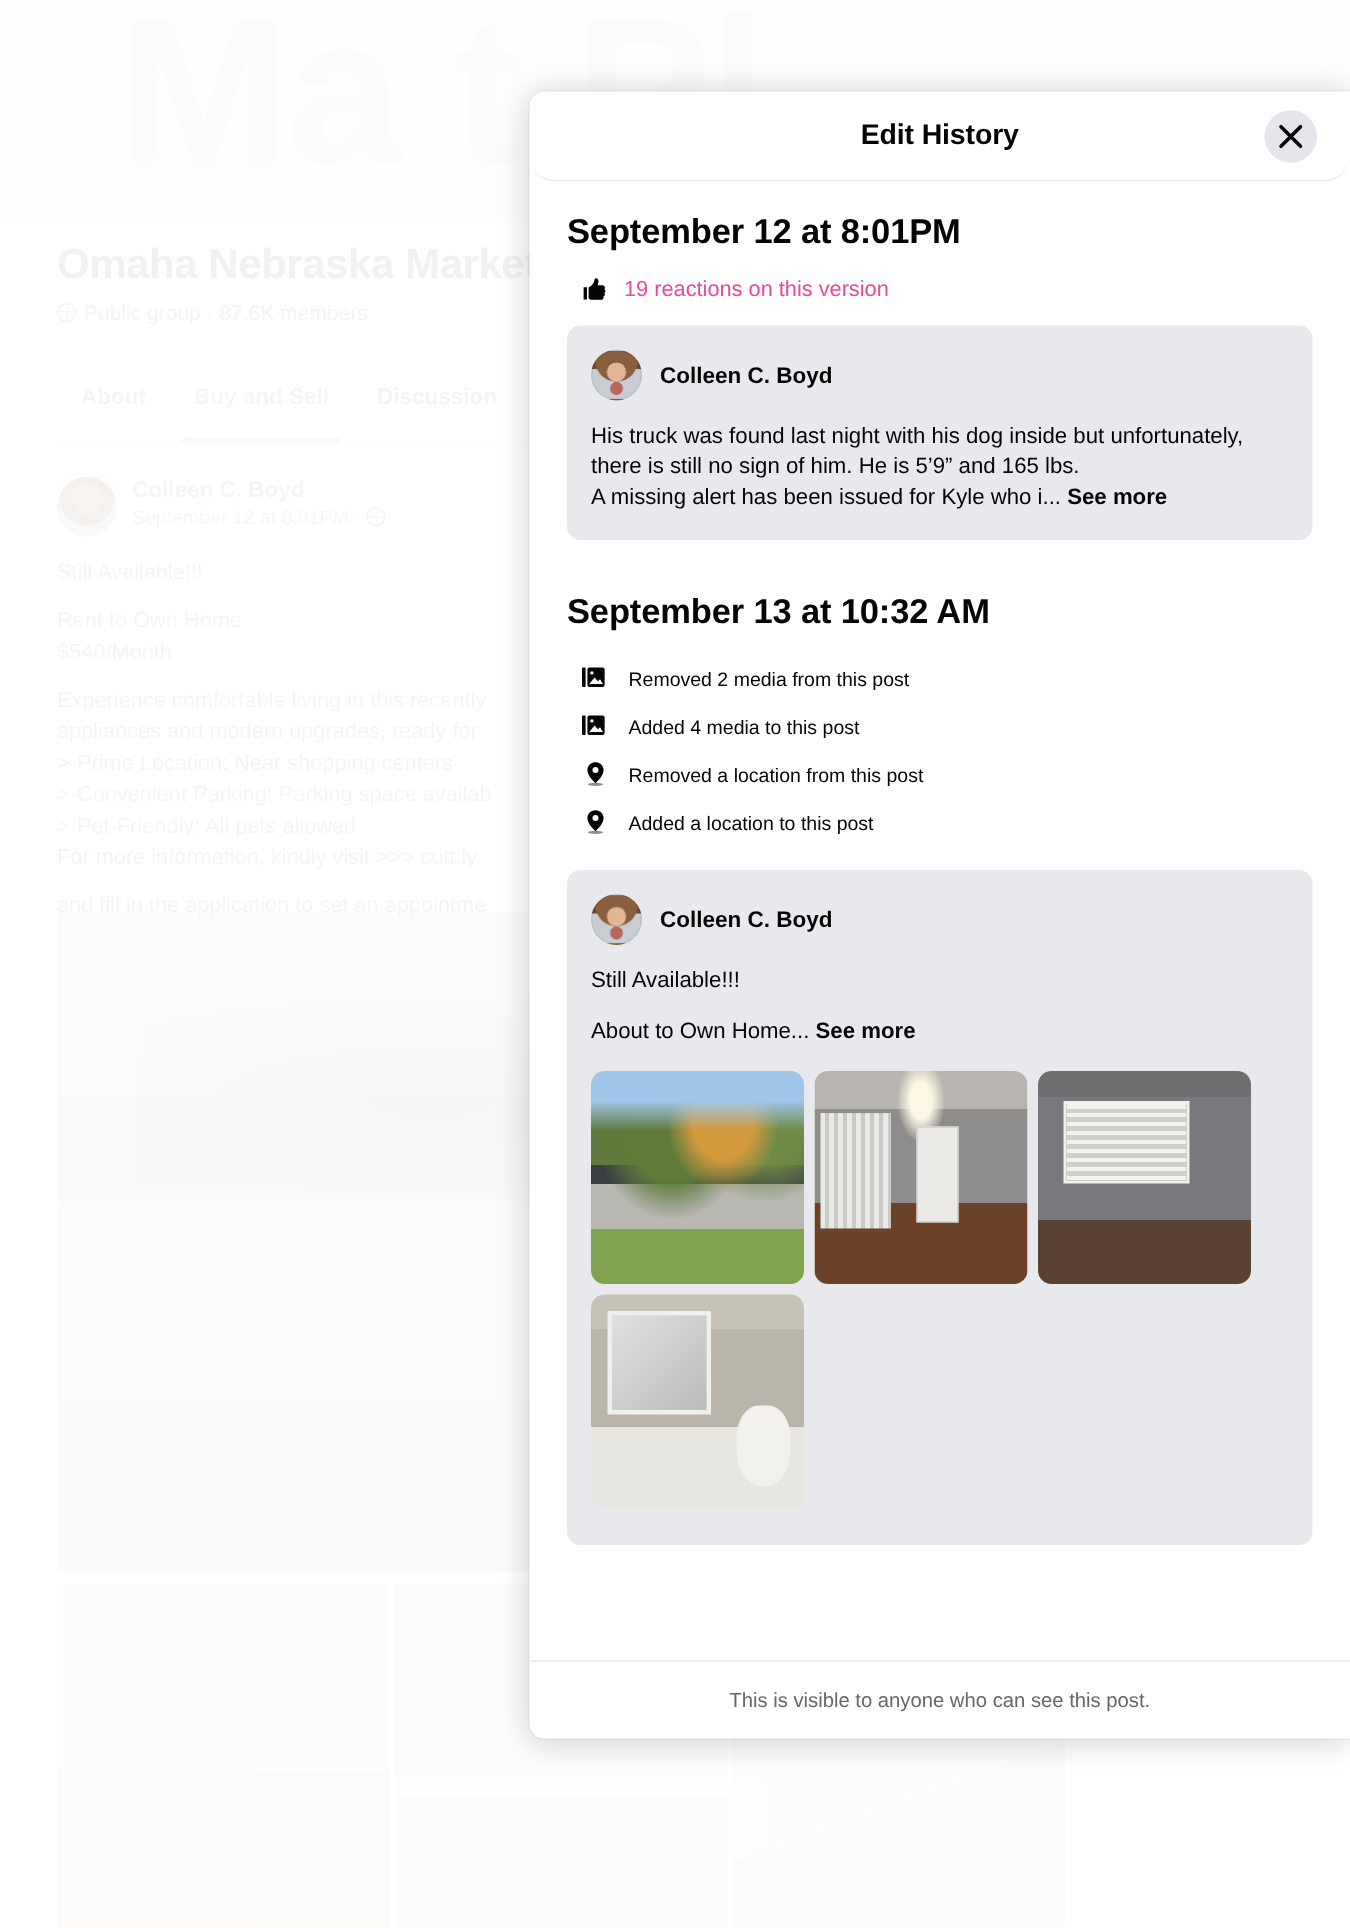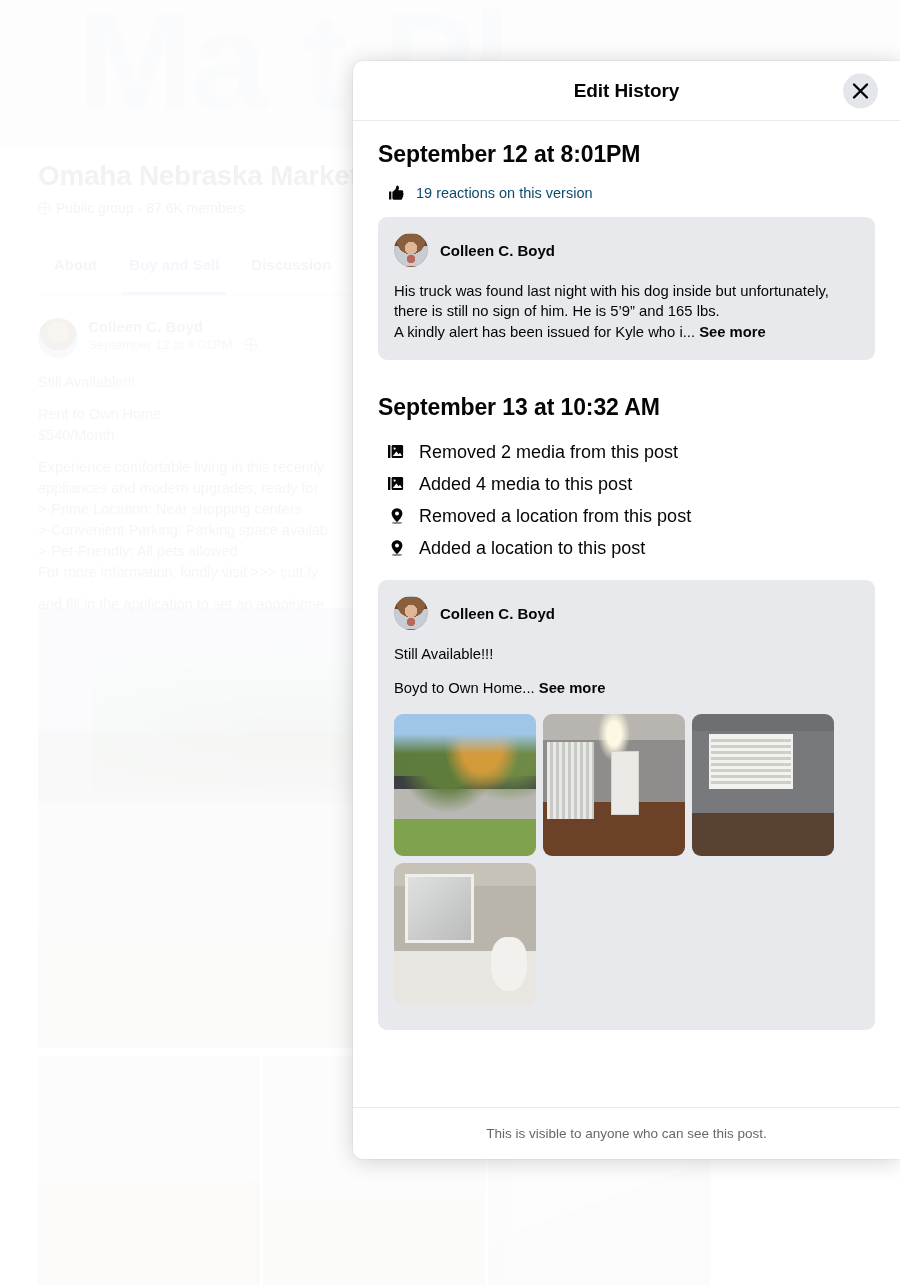--- a/index.html
+++ b/index.html
@@ -125,20 +125,21 @@
     border-radius: 10px 0 0 10px;
     box-shadow: 0 2px 22px rgba(0,0,0,0.18), 0 0 0 1px rgba(0,0,0,0.03);
     display: flex; flex-direction: column;
     overflow: hidden;
   }
 
   .modal-header {
     position: relative; height: 60px; flex-shrink: 0;
     display: flex; align-items: center; justify-content: center;
     border-bottom: 1px solid #e8eaed;
+    border-radius: 17px;
   }
   .modal-title { font-size: 19px; font-weight: 700; color: #050505; letter-spacing: -0.1px; }
   .close-btn {
     position: absolute; right: 22px; top: 50%; transform: translateY(-50%);
     width: 35px; height: 35px; border-radius: 50%;
     background: #e4e6eb; border: none; cursor: pointer;
     display: flex; align-items: center; justify-content: center;
   }
 
   .modal-body {
@@ -148,28 +149,28 @@
 
   .version-date {
     font-size: 23px; color: #050505; font-weight: 700;
     letter-spacing: -0.1px;
   }
 
   .reactions-row {
     display: flex; align-items: center; gap: 11px;
     margin-top: 16px; margin-left: 10px;
   }
-  .reactions-text { font-size: 14.5px; color: #0c4a6e; }
+  .reactions-text { font-size: 14.5px; color: #ec4899; }
 
   .change-list { margin-top: 15px; }
   .change-item {
     display: flex; align-items: center; gap: 13px;
     margin-left: 10px; height: 32px;
   }
-  .change-text { font-size: 18px; color: #050505; }
+  .change-text { font-size: 13px; color: #050505; }
 
   .post-card {
     margin-top: 16px;
     background: #e7e9ed;
     border-radius: 9px;
     padding: 16px 16px 18px 16px;
   }
   .post-card-head { display: flex; align-items: center; gap: 12px; }
   .pc-avatar {
     width: 34px; height: 34px; border-radius: 50%; flex-shrink: 0;
@@ -372,21 +373,21 @@
 
       <div class="post-card">
         <div class="post-card-head">
           <div class="pc-avatar"></div>
           <div class="pc-name">Colleen C. Boyd</div>
         </div>
         <div class="pc-text">
           <p class="para">His truck was found last night with his dog inside but unfortunately,</p>
           <p class="para">there is still no sign of him. He is 5’9” and 165 lbs.</p>
           <p class="para">
-            <span>A kindly alert has been issued for Kyle who i...</span>
+            <span>A missing alert has been issued for Kyle who i...</span>
             <span class="see-more">See more</span>
           </p>
         </div>
 
       </div>
     </div>
 
     <div class="spacer-lg"></div>
 
     <div>
@@ -434,21 +435,21 @@
       </div>
 
       <div class="post-card">
         <div class="post-card-head">
           <div class="pc-avatar"></div>
           <div class="pc-name">Colleen C. Boyd</div>
         </div>
         <div class="pc-text">
           <p class="para">Still Available!!!</p>
           <p class="para gap">
-            <span>Boyd to Own Home...</span>
+            <span>About to Own Home...</span>
             <span class="see-more">See more</span>
           </p>
         </div>
 
         <div class="pc-photos">
           <div class="pc-photo-row">
             <div class="pc-photo ph-house"></div>
             <div class="pc-photo ph-room1"></div>
             <div class="pc-photo ph-room2"></div>
           </div>

